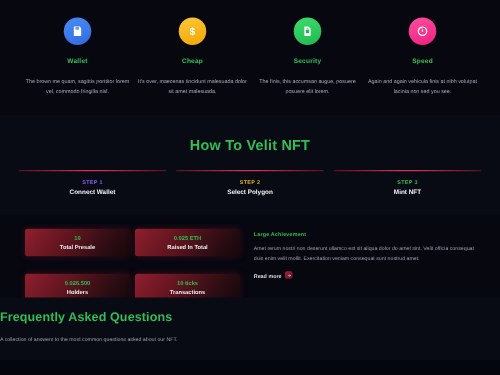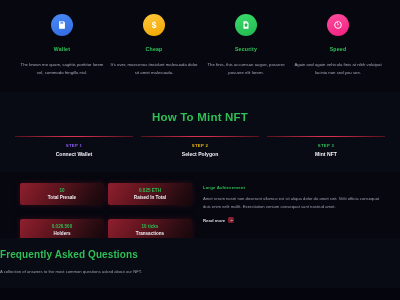--- a/index.html
+++ b/index.html
@@ -168,21 +168,21 @@
             <path d="M12 3.5l3.5 3-3.5 3z" fill="#ef1f7e"></path>
           </svg>
       </div>
       <div class="ftitle">Speed</div>
       <div class="fdesc">Again and again vehicula finis at nibh volutpat lacinia non sed you see.</div>
     </div>
 
   </section>
 
   <section class="mint">
-    <h2 class="mint-title">How To Mint NFT</h2>
+    <h2 class="mint-title">How To Velit NFT</h2>
     <div class="steps">
       <div class="step s1">
         <div class="bar"></div>
         <div class="sl">STEP 1</div>
         <div class="sv">Connect Wallet</div>
       </div>
       <div class="step s2">
         <div class="bar"></div>
         <div class="sl">STEP 2</div>
         <div class="sv">Select Polygon</div>

